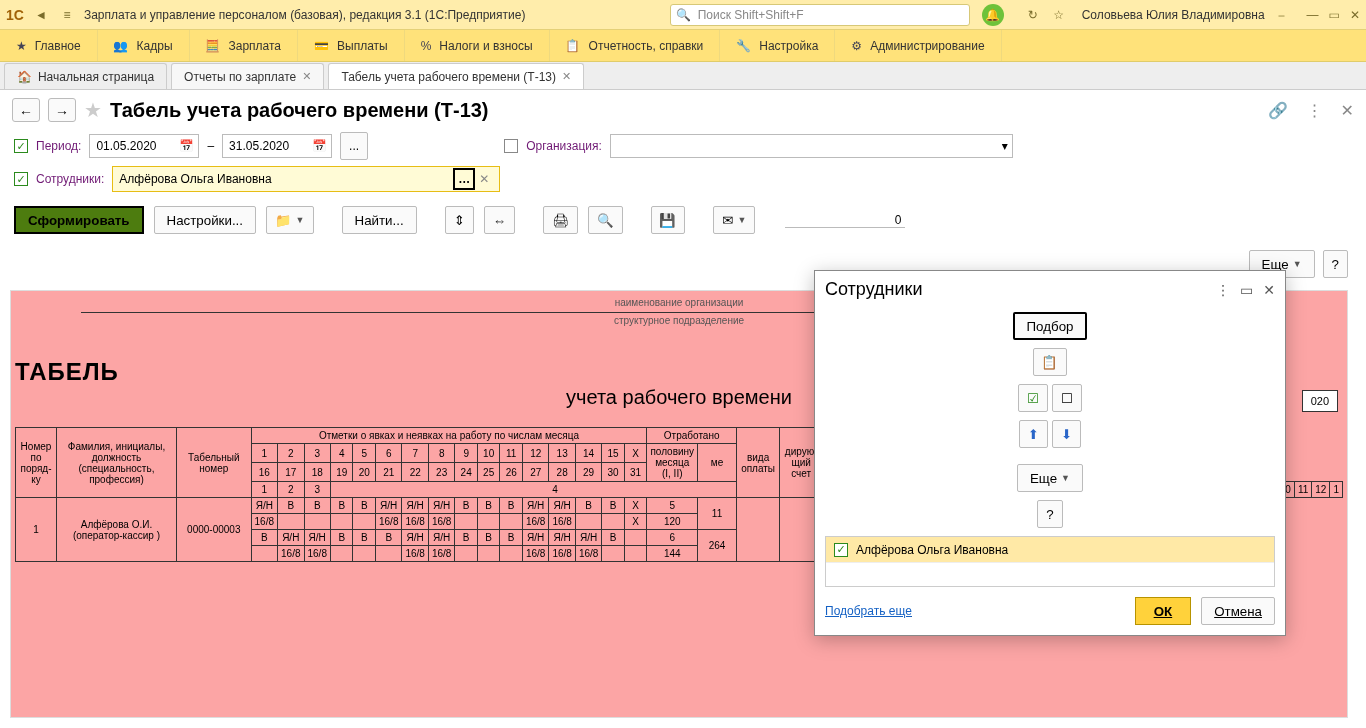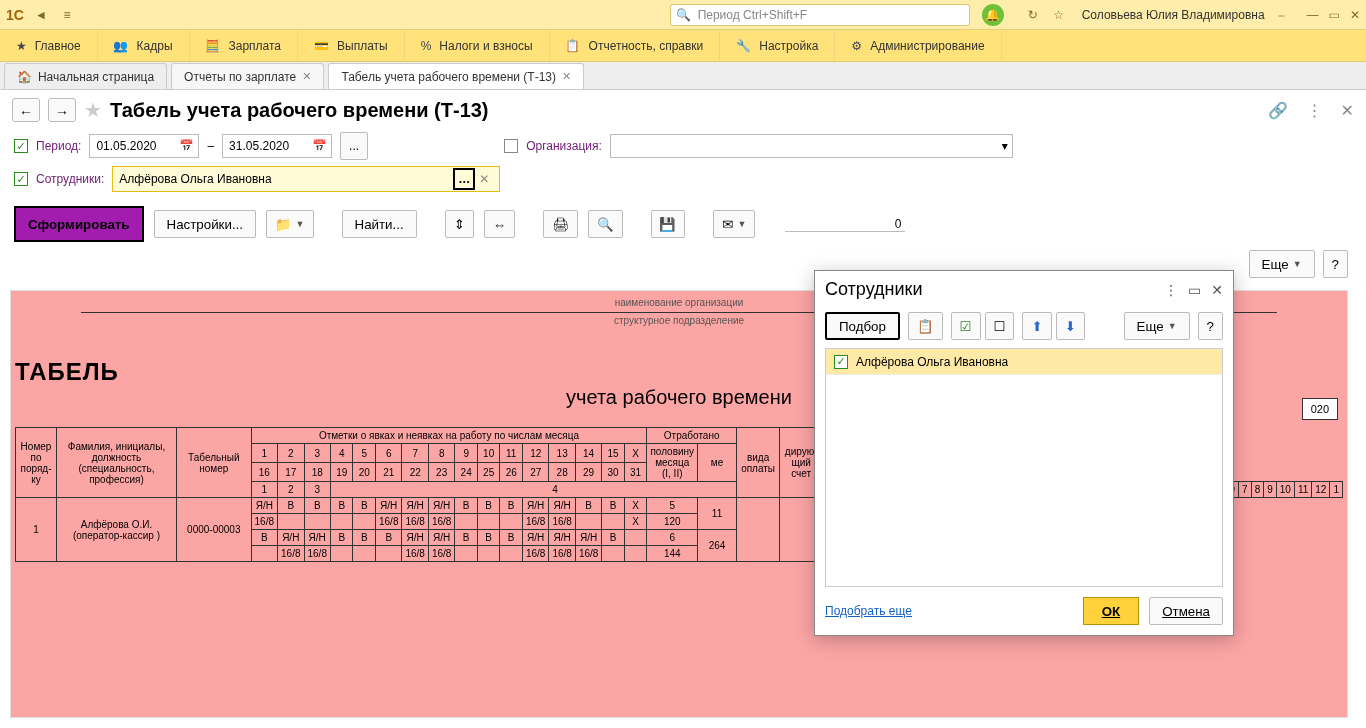--- a/index.html
+++ b/index.html
@@ -39,69 +39,70 @@
   .chk { width:14px; height:14px; border:1px solid #2b8a1d; display:inline-flex; align-items:center; justify-content:center; background:#fff; font-size:11px; color:#2b8a1d;}
   .chk.empty { border-color:#888; color:transparent;}
   .lbl { color:#701a75;}
   .datein {  width:110px; height:24px; border:1px solid #bbb; display:flex; align-items:center; justify-content:space-between; padding:0 4px 0 6px; background:#fff;}
   .datein .cal { color:#555;}
   .sel-emp { width:388px; height:26px; border:1px solid #e7bd14; background:#fffbd6; display:flex; align-items:center; padding:0 6px;}
   .sel-emp .dots { margin-left:auto; width:22px; height:22px; border:2px solid #000; display:flex; align-items:center; justify-content:center; font-weight:bold;}
   .sel-emp .xx { width:18px; text-align:center; color:#888;}
   .orgsel { flex:1; max-width:403px; height:24px; border:1px solid #bbb; display:flex; align-items:center; justify-content:flex-end; padding-right:4px; background:#fff;}
   .btnbar { display:flex; align-items:center; gap:10px; padding:0 14px 8px 14px;}
-  .big-yellow { height:36px; padding:0 12px; background:#a21caf; border:2px solid #000; font-weight:bold; cursor:pointer;}
+  .big-yellow { height:28px; padding:0 12px; background:#4d7c0f; border:2px solid #000; font-weight:bold; cursor:pointer;}
   .btn { height:28px; padding:0 12px; background:#fafafa; border:1px solid #bbb; border-radius:2px; cursor:pointer; display:flex; align-items:center; gap:4px;}
   .btn.sm { padding:0 8px;}
   .btn .dd { font-size:9px; color:#555;}
   .btngap { width:8px;}
   .zeroval { width:120px; text-align:right; padding-right:4px; border-bottom:1px solid #bbb; margin-left:20px;}
   
   .report-scroll { position:absolute; left:10px; right:18px; top:200px; bottom:10px; overflow:auto; border:1px solid #ddd; background:#fca5a5;}
   .report-inner { padding:4px 4px 20px 4px;}
   .mini-lbl { text-align:center; font-size:10px; color:#555; margin:2px 0;}
   .big-title { text-align:left; font-size:24px; font-weight:bold; letter-spacing:1px;}
   .big-sub { text-align:center; font-size:20px; font-weight:normal;}
   table.grid { border-collapse:collapse; margin-top:18px;}
   table.grid th, table.grid td { border:1px solid #333; font-size:10px; text-align:center; padding:2px 3px; vertical-align:middle;}
   table.grid th { font-weight:normal;}
   .wider { min-width:120px;}
   .narrow { width:24px;}
   .mid { width:44px;}
   
-  .popup { position:absolute; left:814px; top:180px; width:420px; height:366px; background:#fff; border:1px solid #888; box-shadow:0 4px 18px rgba(0,0,0,.25); display:flex; flex-direction:column;}
+  .popup { position:absolute; left:814px; top:180px; width:472px; height:366px; background:#fff; border:1px solid #888; box-shadow:0 4px 18px rgba(0,0,0,.25); display:flex; flex-direction:column;}
   .popup .p-title { display:flex; align-items:center; padding:8px 10px; font-size:18px;}
   .popup .p-title .spacer{flex:1}
   .popup .p-title .ic { margin-left:10px; color:#555; cursor:pointer; font-size:14px;}
-  .popup .p-toolbar { display:flex; align-items:center; gap:8px; padding:4px 10px 8px 10px;}
+  .popup .p-toolbar { display:flex; align-items:center; gap:8px; padding:4px 10px 8px 10px;flex-direction:column;}
   .popup .p-toolbar .btn { height:28px;}
   .popup .p-toolbar .grp { display:flex; gap:4px;}
   .pick-btn { border:2px solid #000 !important;}
   .popup .list { flex:1; border:1px solid #ccc; margin:0 10px; background:#fff;}
   .popup .list .row { display:flex; align-items:center; gap:8px; height:26px; background:#ffe9a6; border-bottom:1px solid #eee; padding:0 8px;}
   .popup .list .row .chk { border-color:#2b8a1d; color:#2b8a1d;}
   .popup .bottom { display:flex; align-items:center; padding:10px; gap:10px;text-decoration:underline;}
   .popup .bottom .link { color:#1461c4; text-decoration:underline; cursor:pointer;}
   .popup .bottom .spacer{flex:1}
   .ok-btn { background:#ffd23b; border:1px solid #b79300; height:28px; padding:0 18px; font-weight:bold;}
   
   .far-right-btns { position:absolute; right:18px; top:160px; display:flex; gap:8px;}
-  .yearbox { position:absolute; right:28px; top:308px; border:1px solid #333; padding:4px 8px; font-size:11px; background:#fff;}
+  .yearbox { position:absolute; right:28px; top:300px; border:1px solid #333; padding:4px 8px; font-size:11px; background:#fff;}
 </style>
 </head>
 <body>
 <div class="app">
 
 <div class="titlebar">
   <span class="red1c">1C</span>
   <span class="tb-icon">◄</span>
   <span class="tb-icon">≡</span>
+  <span class="title">Зарплата и управление персоналом (базовая), редакция 3.1  (1С:Предприятие)</span>
   <div class="searchbox">
     <span>🔍</span>
-    <span style="margin-left:6px">Период Ctrl+Shift+F</span>
+    <span style="margin-left:6px">Поиск Shift+Shift+F</span>
   </div>
   <div class="bell">🔔</div>
   <div class="right-icons">
     <span class="tb-icon">↻</span>
     <span class="tb-icon">☆</span>
   </div>
   <span class="user">Соловьева Юлия Владимировна</span>
   <span class="tb-icon">⎯</span>
   <div class="win-btns">
     <span>—</span>

